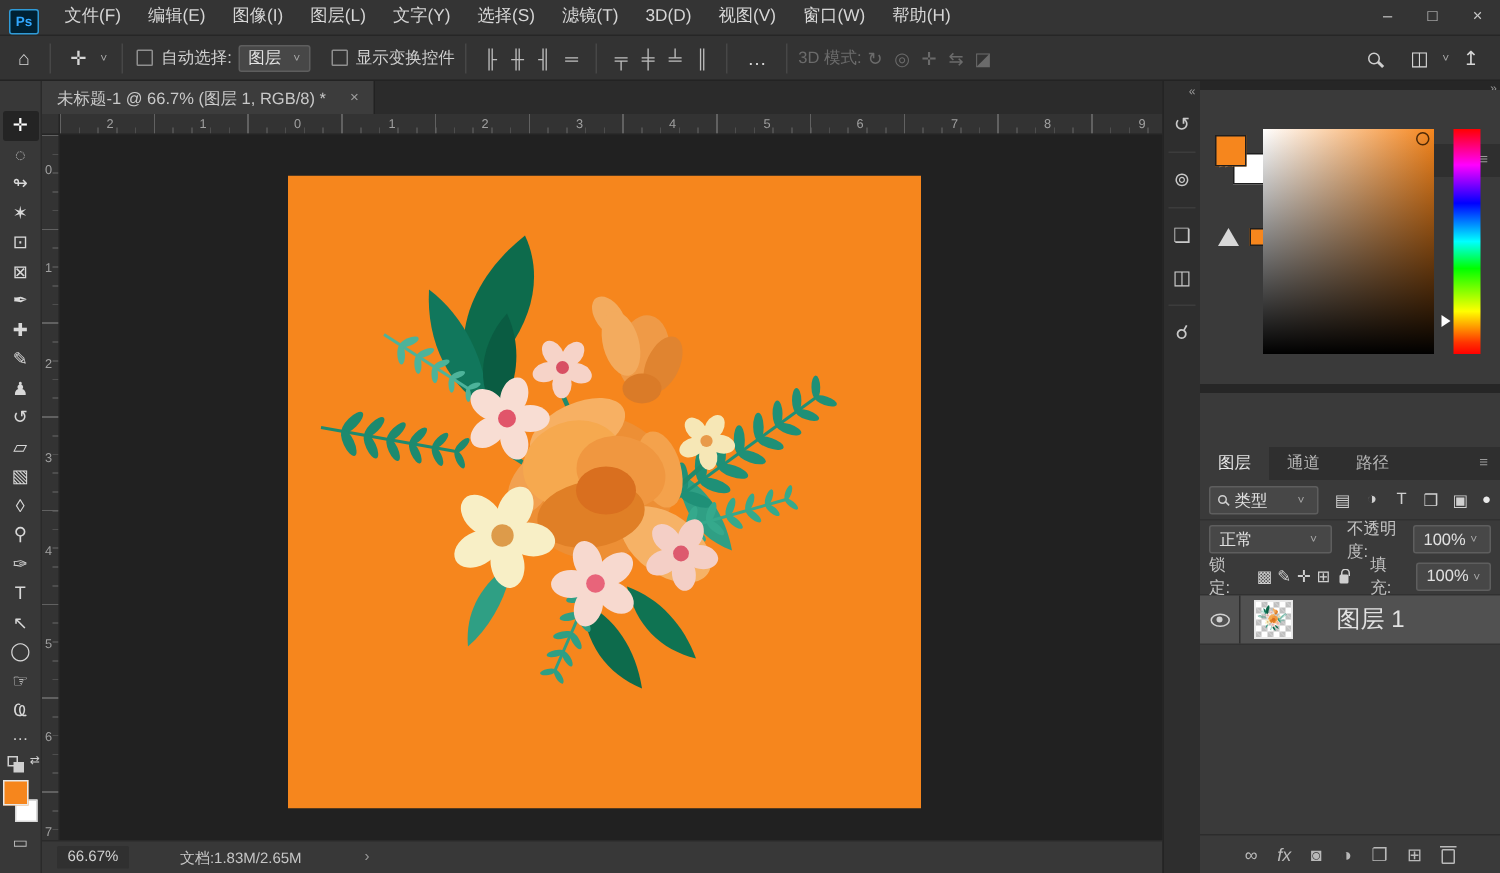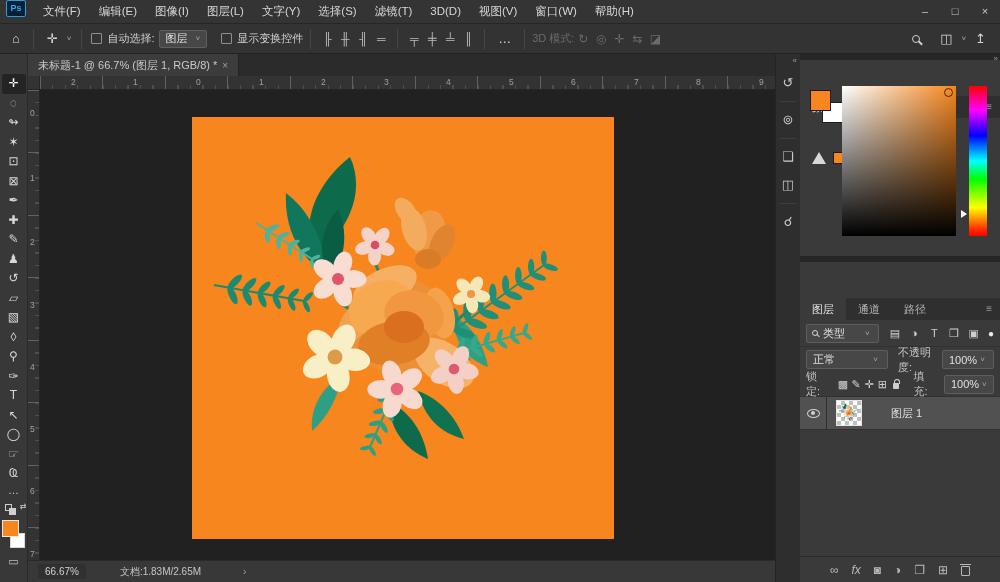--- a/index.html
+++ b/index.html
@@ -1,20 +1,20 @@
 <!DOCTYPE html>
 <html><head>
 <meta charset="utf-8">
 <style>
   * { margin:0; padding:0; box-sizing:border-box; }
   html,body { width:1000px; height:582px; }
   body { position:relative; overflow:hidden; background:#212121; font-family:"Liberation Sans",sans-serif; color:#d4d4d4; }
 
   
-  #menubar { position:absolute; top:0; left:0; right:0; height:24px; background:#343434; border-bottom:1px solid #262626; display:flex; align-items:flex-start; font-size:11.5px; }
+  #menubar { position:absolute; top:0; left:0; right:0; height:24px; background:#343434; border-bottom:1px solid #262626; display:flex; align-items:flex-end; font-size:11.5px; }
   .pslogo { width:20px; height:17px; margin:0 8px 0 6px; background:#002133; border:1px solid #2f9bd8; border-radius:2px; color:#31a8ff; font-size:9px; font-weight:bold; text-align:center; line-height:15px; }
   .mitem { padding:0 9px; line-height:23px; color:#d6d6d6; }
   .mspacer { flex:1; }
   .wbtn { width:30px; text-align:center; color:#c9c9c9; font-size:11px; line-height:23px; }
 
   
   #optionsbar { position:absolute; top:24px; left:0; right:0; height:30px; background:#333333; border-bottom:1px solid #232323; display:flex; align-items:center; font-size:11px; color:#cfcfcf; }
   .osep { width:1px; height:20px; background:#474747; margin:0 7px; flex:none; }
   .oicon { padding:0 6px; font-size:13px; color:#d6d6d6; }
   .ochev { font-size:8px; color:#a9a9a9; padding:0 3px; }
@@ -38,21 +38,21 @@
   .minibg { position:absolute; left:4px; top:6px; width:7px; height:7px; background:#cfcfcf; }
   .miniswap { position:absolute; right:-4px; top:0; font-size:8px; color:#cfcfcf; }
   .fgbg { position:relative; width:26px; height:32px; margin-top:4px; }
   .bgsw { position:absolute; left:9px; top:13px; width:15px; height:15px; background:#ffffff; border:1px solid #d9d9d9; }
   .fgsw { position:absolute; left:1px; top:0; width:17px; height:17px; border:1px solid #e8e8e8; }
   .screenmode { color:#bdbdbd; font-size:11px; margin-top:3px; }
 
   
   #docarea { position:absolute; left:28px; top:54px; right:225px; bottom:0; }
   #tabstrip { position:absolute; top:0; left:0; right:0; height:22px; background:#2b2b2b; display:flex; }
-  .doctab { background:#3c3c3c; color:#c9c9c9; font-size:11px; display:flex; align-items:center; gap:5px; padding:0 10px; border-right:1px solid #222; }
+  .doctab { background:#3c3c3c; color:#c9c9c9; font-size:11px; display:flex; align-items:center; gap:16px; padding:0 10px; border-right:1px solid #222; }
   .doctab .closex { color:#9f9f9f; font-size:10px; }
   #rulercorner { position:absolute; top:22px; left:0; width:12px; height:14px; background:#333333; border-right:1px solid #252525; border-bottom:1px solid #252525; }
   #hruler { position:absolute; top:22px; left:12px; right:0; height:14px; background:#333333; border-bottom:1px solid #252525;
     background-image:repeating-linear-gradient(90deg,#616161 0 1px,transparent 1px 62.5px),repeating-linear-gradient(90deg,#4e4e4e 0 1px,transparent 1px 12.5px);
     background-size:100% 13px,100% 4px; background-position:left bottom,left bottom; background-repeat:repeat-x,repeat-x; }
   #vruler { position:absolute; top:36px; left:0; width:12px; bottom:22px; background:#333333; border-right:1px solid #252525;
     background-image:repeating-linear-gradient(180deg,#616161 0 1px,transparent 1px 62.5px),repeating-linear-gradient(180deg,#4e4e4e 0 1px,transparent 1px 12.5px);
     background-size:11px 100%,4px 100%; background-position:right top,right top; background-repeat:repeat-y,repeat-y; }
   .rn { position:absolute; font-size:8.5px; color:#a0a0a0; }
   #hruler .rn { top:1px; }
@@ -114,21 +114,21 @@
   .lrow { height:33px; display:flex; align-items:center; border-bottom:1px solid #323232; background:#3a3a3a; flex:none; }
   .lrow.sel { background:#515151; }
   .eyecell { width:27px; align-self:stretch; border-right:1px solid #2f2f2f; display:flex; align-items:center; justify-content:center; }
   .eye { width:13px; height:9px; border:1px solid #d0d0d0; border-radius:50%; position:relative; }
   .eye::after { content:""; position:absolute; left:50%; top:50%; transform:translate(-50%,-50%); width:4px; height:4px; background:#d0d0d0; border-radius:50%; }
   .thumb { width:26px; height:26px; margin:0 9px; flex:none; position:relative; }
   .thumb.checker { border:1px solid #e6e6e6;
     background-image:linear-gradient(45deg,#bfbfbf 25%,transparent 25%,transparent 75%,#bfbfbf 75%),linear-gradient(45deg,#bfbfbf 25%,#ffffff 25%,#ffffff 75%,#bfbfbf 75%);
     background-size:8px 8px; background-position:0 0,4px 4px; background-color:#fff; }
   .thumb svg { position:absolute; inset:0; width:100%; height:100%; }
-  .lname { font-size:11px; color:#e2e2e2;padding-left:20px; }
+  .lname { font-size:16px; color:#e2e2e2;padding-left:20px; }
   .lfiller { flex:1; background:#3a3a3a; }
   .lbottom { height:26px; border-top:1px solid #2c2c2c; display:flex; align-items:center; justify-content:center; gap:13px; color:#b9b9b9; font-size:12px; flex:none; }
   .lbottom .bic { font-size:12px; color:#b9b9b9; font-style:normal; }
   .trash { width:9px; height:10px; border:1px solid #b9b9b9; border-radius:1px; position:relative; margin-top:2px; }
   .trash::before { content:""; position:absolute; top:-3px; left:-2px; width:11px; height:1.5px; background:#b9b9b9; }
 </style>
 </head>
 <body>
 
 <div id="menubar">

